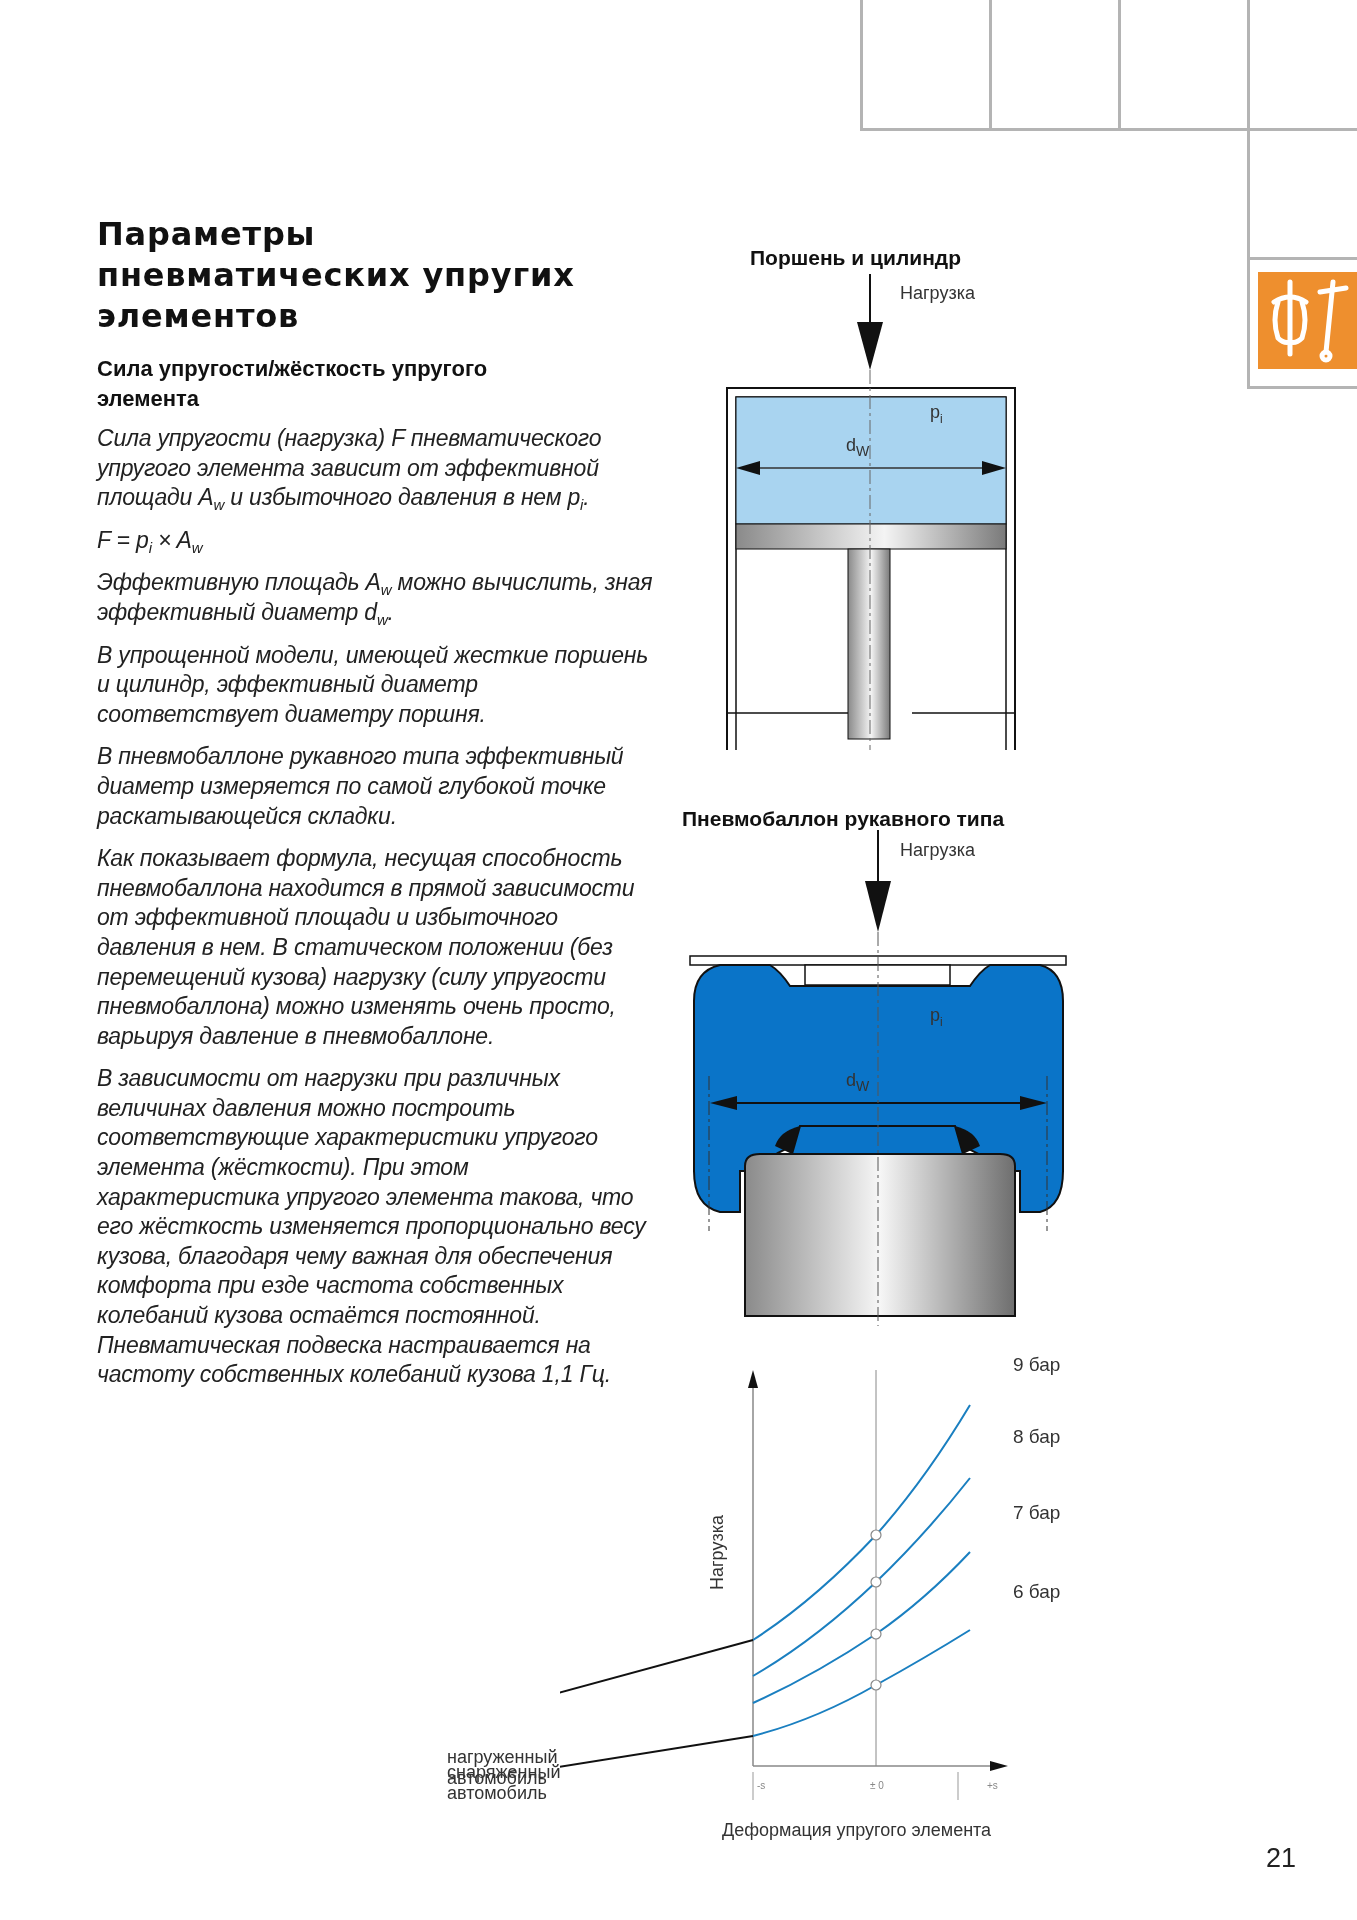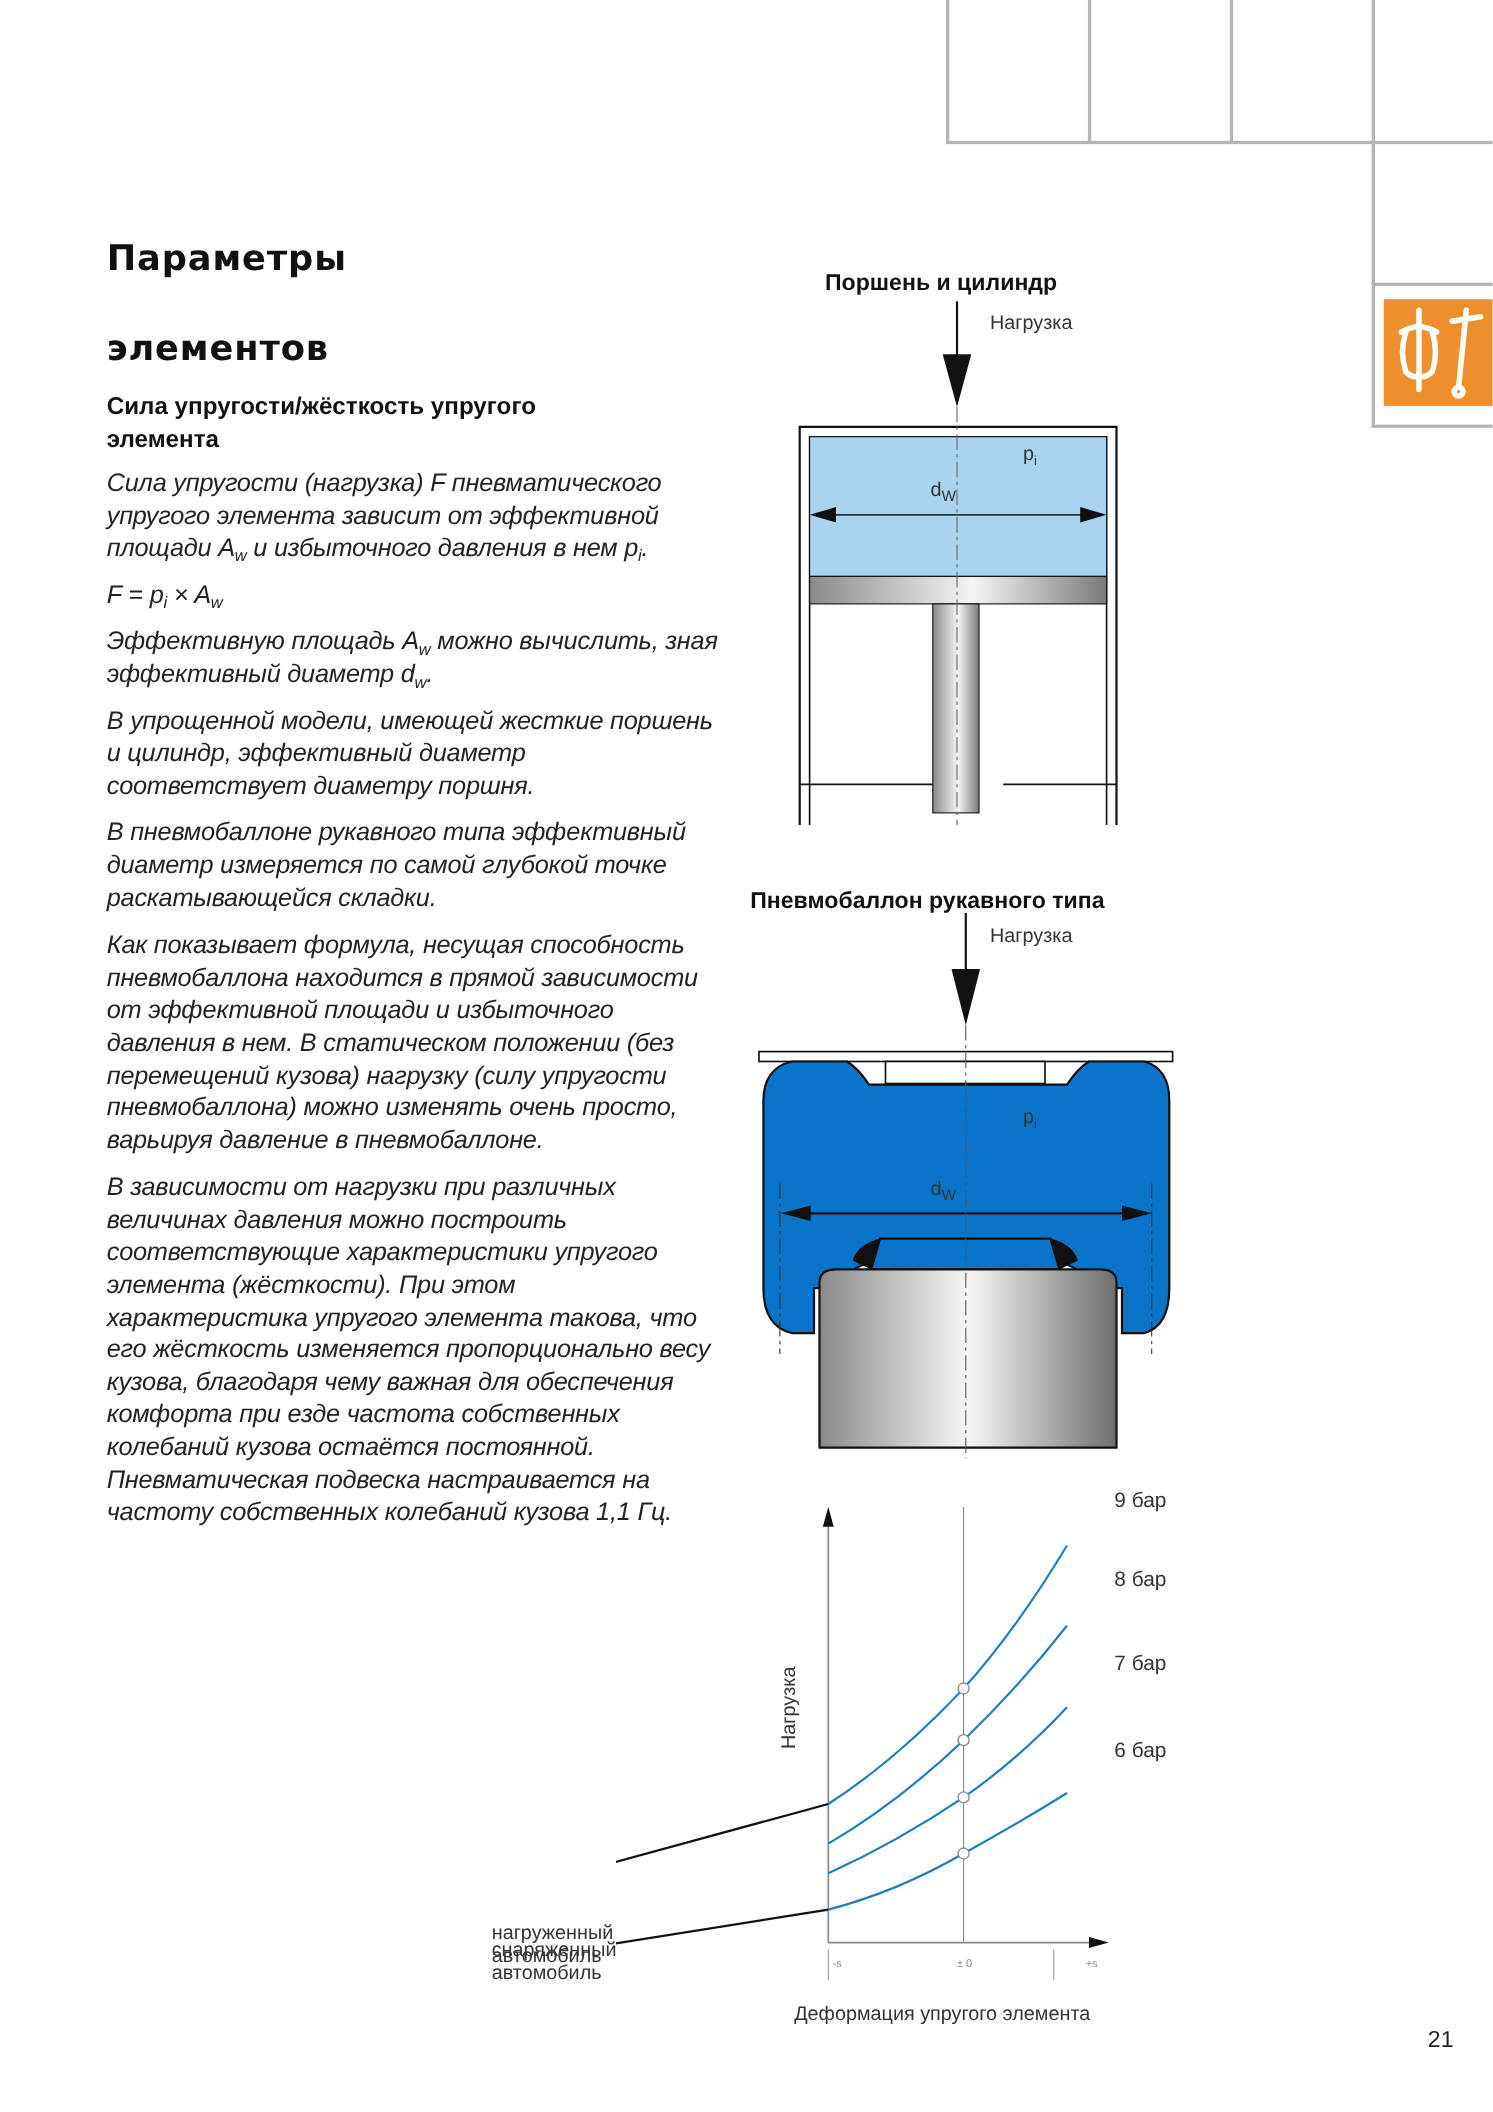--- a/index.html
+++ b/index.html
@@ -11,21 +11,21 @@
            font-weight: bold; font-size: 32px; line-height: 41px; letter-spacing: 0.8px; color: #111; }
   .subtitle { left: 97px; top: 354px; width: 560px; font-weight: bold; font-size: 22px;
               line-height: 30px; color: #111; }
   .body-col { left: 97px; top: 424px; width: 560px; font-size: 23px; line-height: 29.6px;
               color: #222; letter-spacing: -0.2px; font-style: italic; }
   .body-col p { margin: 0 0 13px 0; }
   .body-col sub { font-size: 15px; vertical-align: -5px; line-height: 0; }
   .fig-title { font-weight: bold; font-size: 21px; color: #111; white-space: nowrap; margin-top: 24px; }
   .fig-label { font-size: 18px; color: #333; white-space: nowrap; }
   .chart-label { font-size: 19px; color: #333; white-space: nowrap; }
-  .page-num { left: 1298px; top: 1843px; font-size: 21px; color: #222; }
+  .page-num { left: 1266px; top: 1843px; font-size: 27px; color: #222; }
   .orange-icon { left: 1258px; top: 272px; width: 99px; height: 97px; background: #ee8f2e; }
 </style>
 </head>
 <body>
 
 <div class="grid-line" style="left:860px;top:0;width:3px;height:131px;"></div>
 <div class="grid-line" style="left:989px;top:0;width:3px;height:131px;"></div>
 <div class="grid-line" style="left:1118px;top:0;width:3px;height:131px;"></div>
 <div class="grid-line" style="left:1247px;top:0;width:3px;height:389px;"></div>
 <div class="grid-line" style="left:860px;top:128px;width:497px;height:3px;"></div>
@@ -41,21 +41,21 @@
       <path d="M44 30 Q50 48 44 66 Q38 72 32 70"></path>
       <line x1="75" y1="10" x2="68" y2="80"></line>
       <line x1="62" y1="20" x2="88" y2="16"></line>
       <circle cx="68" cy="84" r="4"></circle>
     </g>
   </svg>
 </div>
 
 <h1 class="abs title" style="margin:0;">
   <span>Параметры</span><br>
-  <br>
+  <span>пневматических упругих</span><br>
   <span>элементов</span>
 </h1>
 
 <h2 class="abs subtitle" style="margin:0;">
   <span>Сила упругости/жёсткость упругого</span><br>
   <span>элемента</span>
 </h2>
 
 <div class="abs body-col">
   <p><span>Сила упругости (нагрузка) F пневматического упругого элемента зависит от эффективной площади A</span><sub>w</sub><span> и избыточного давления в нем p</span><sub>i</sub><span>.</span></p>

